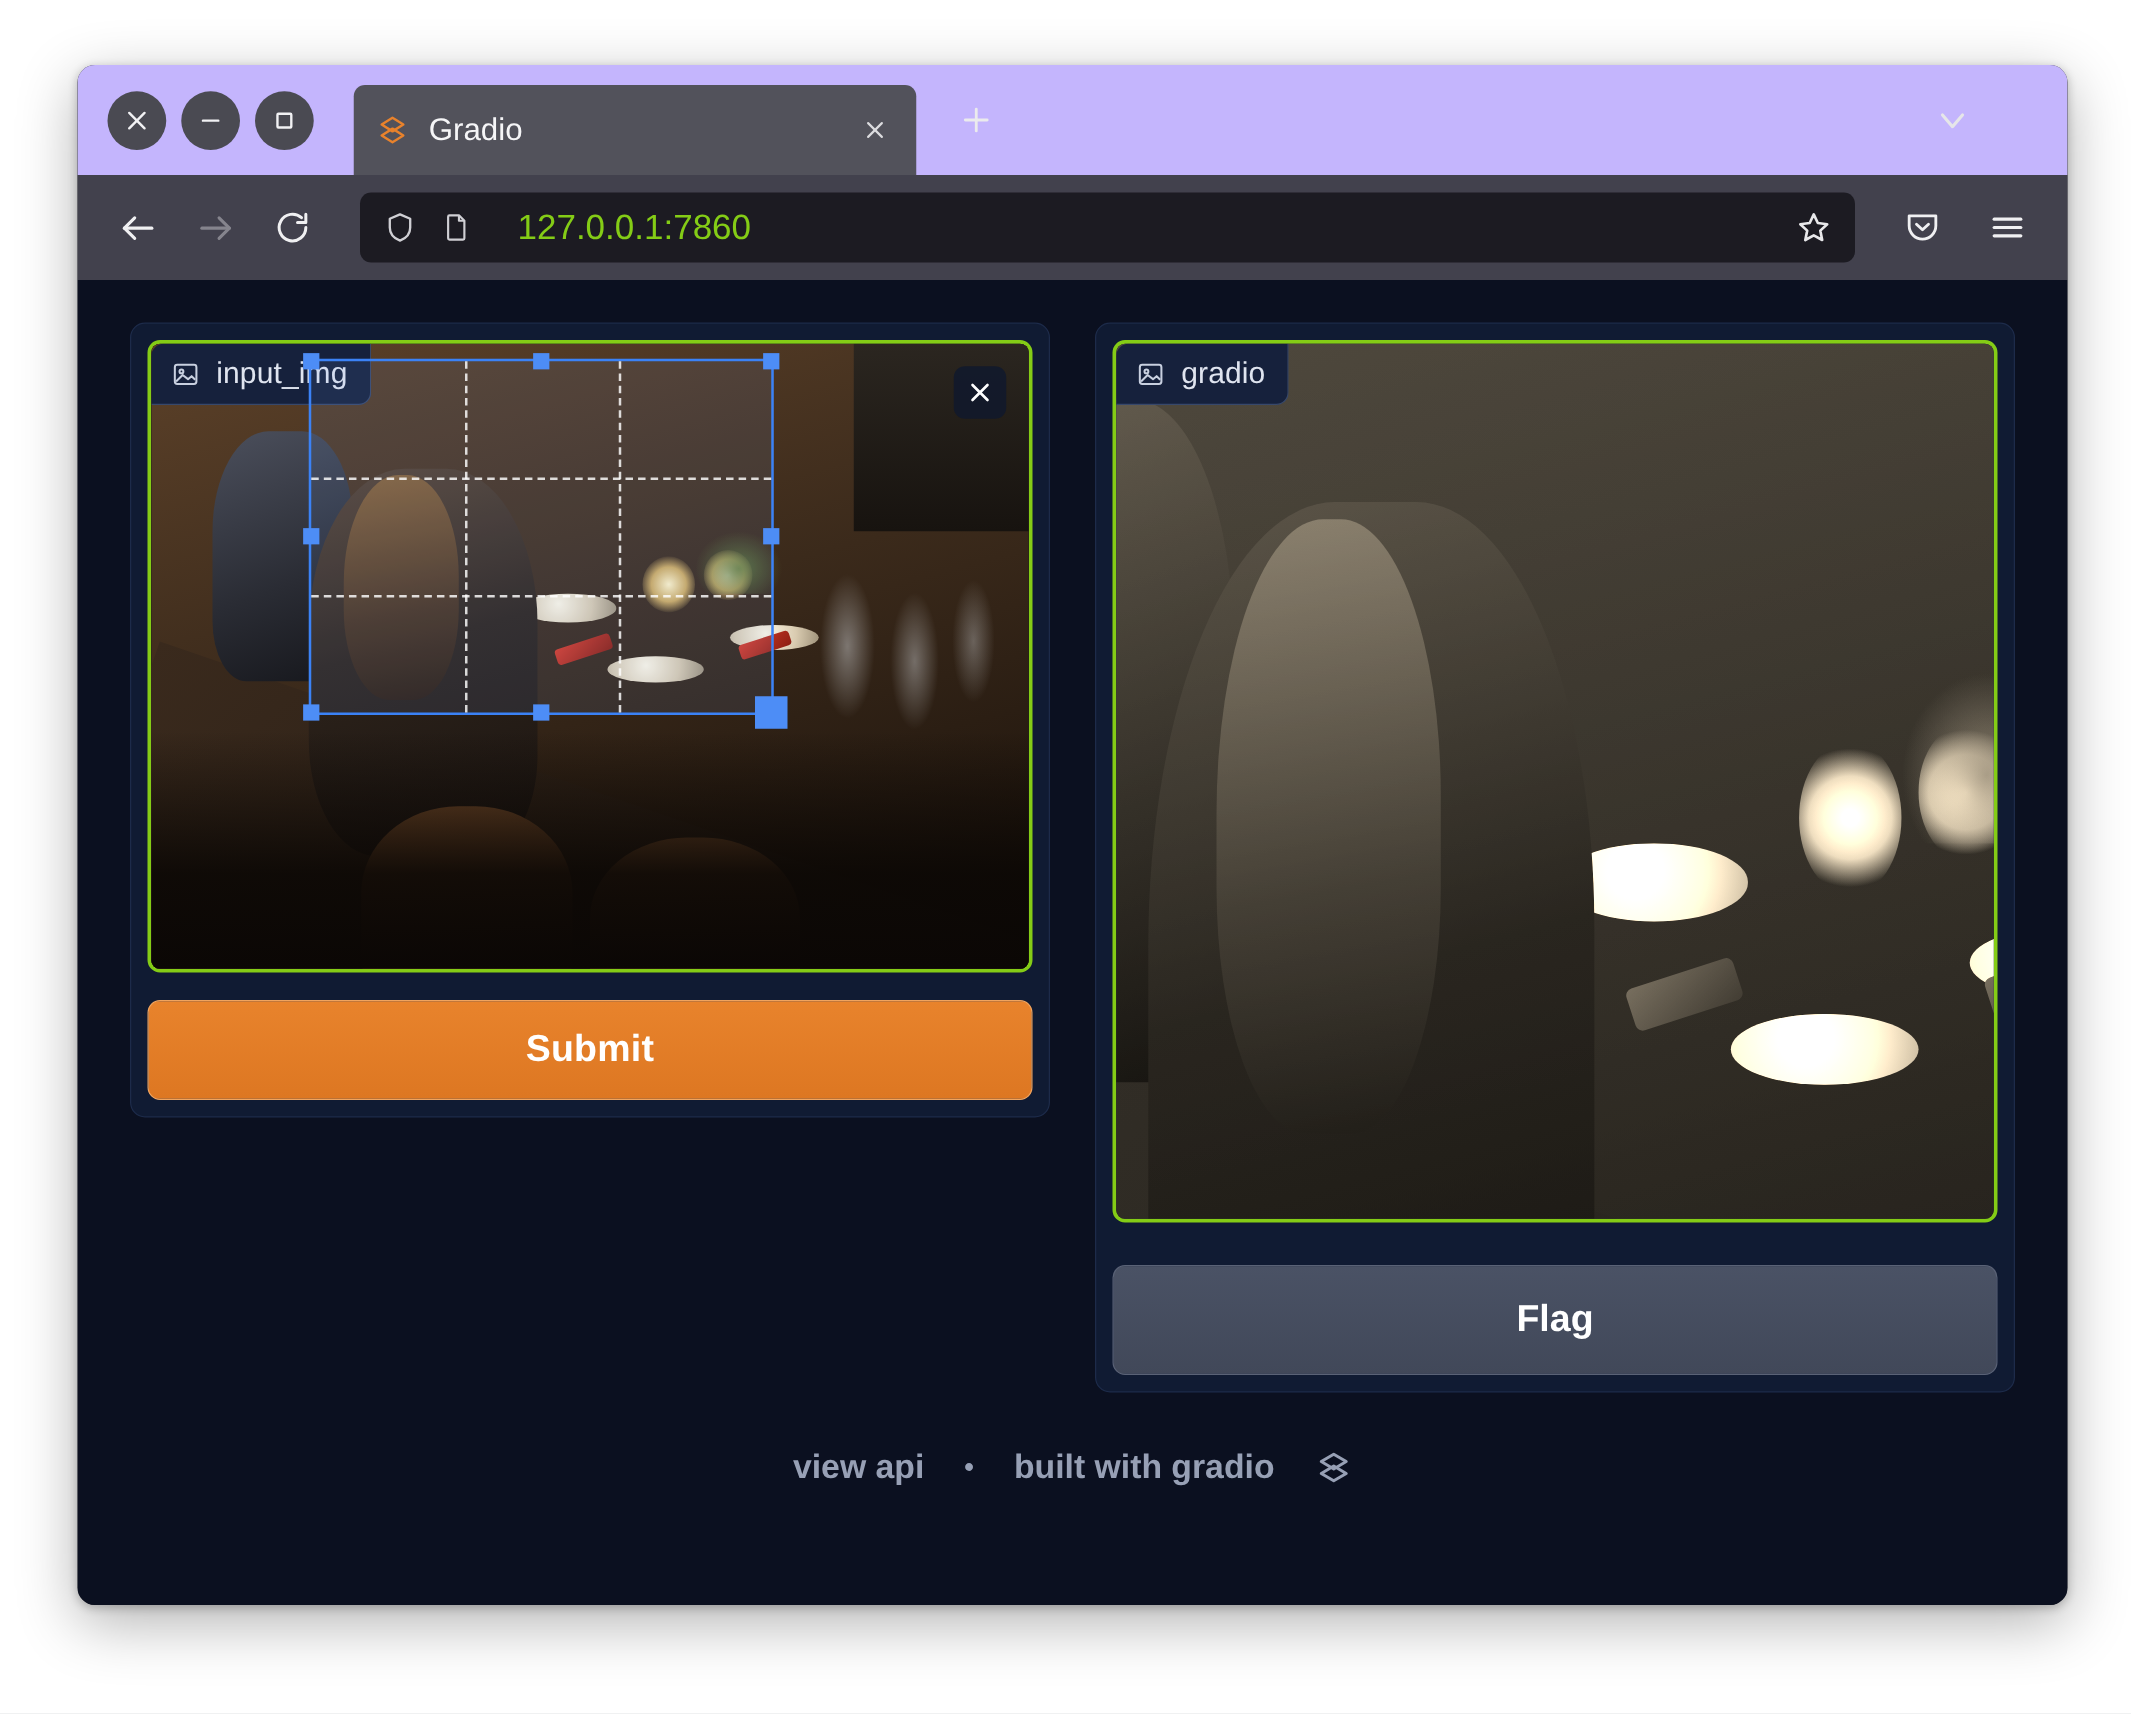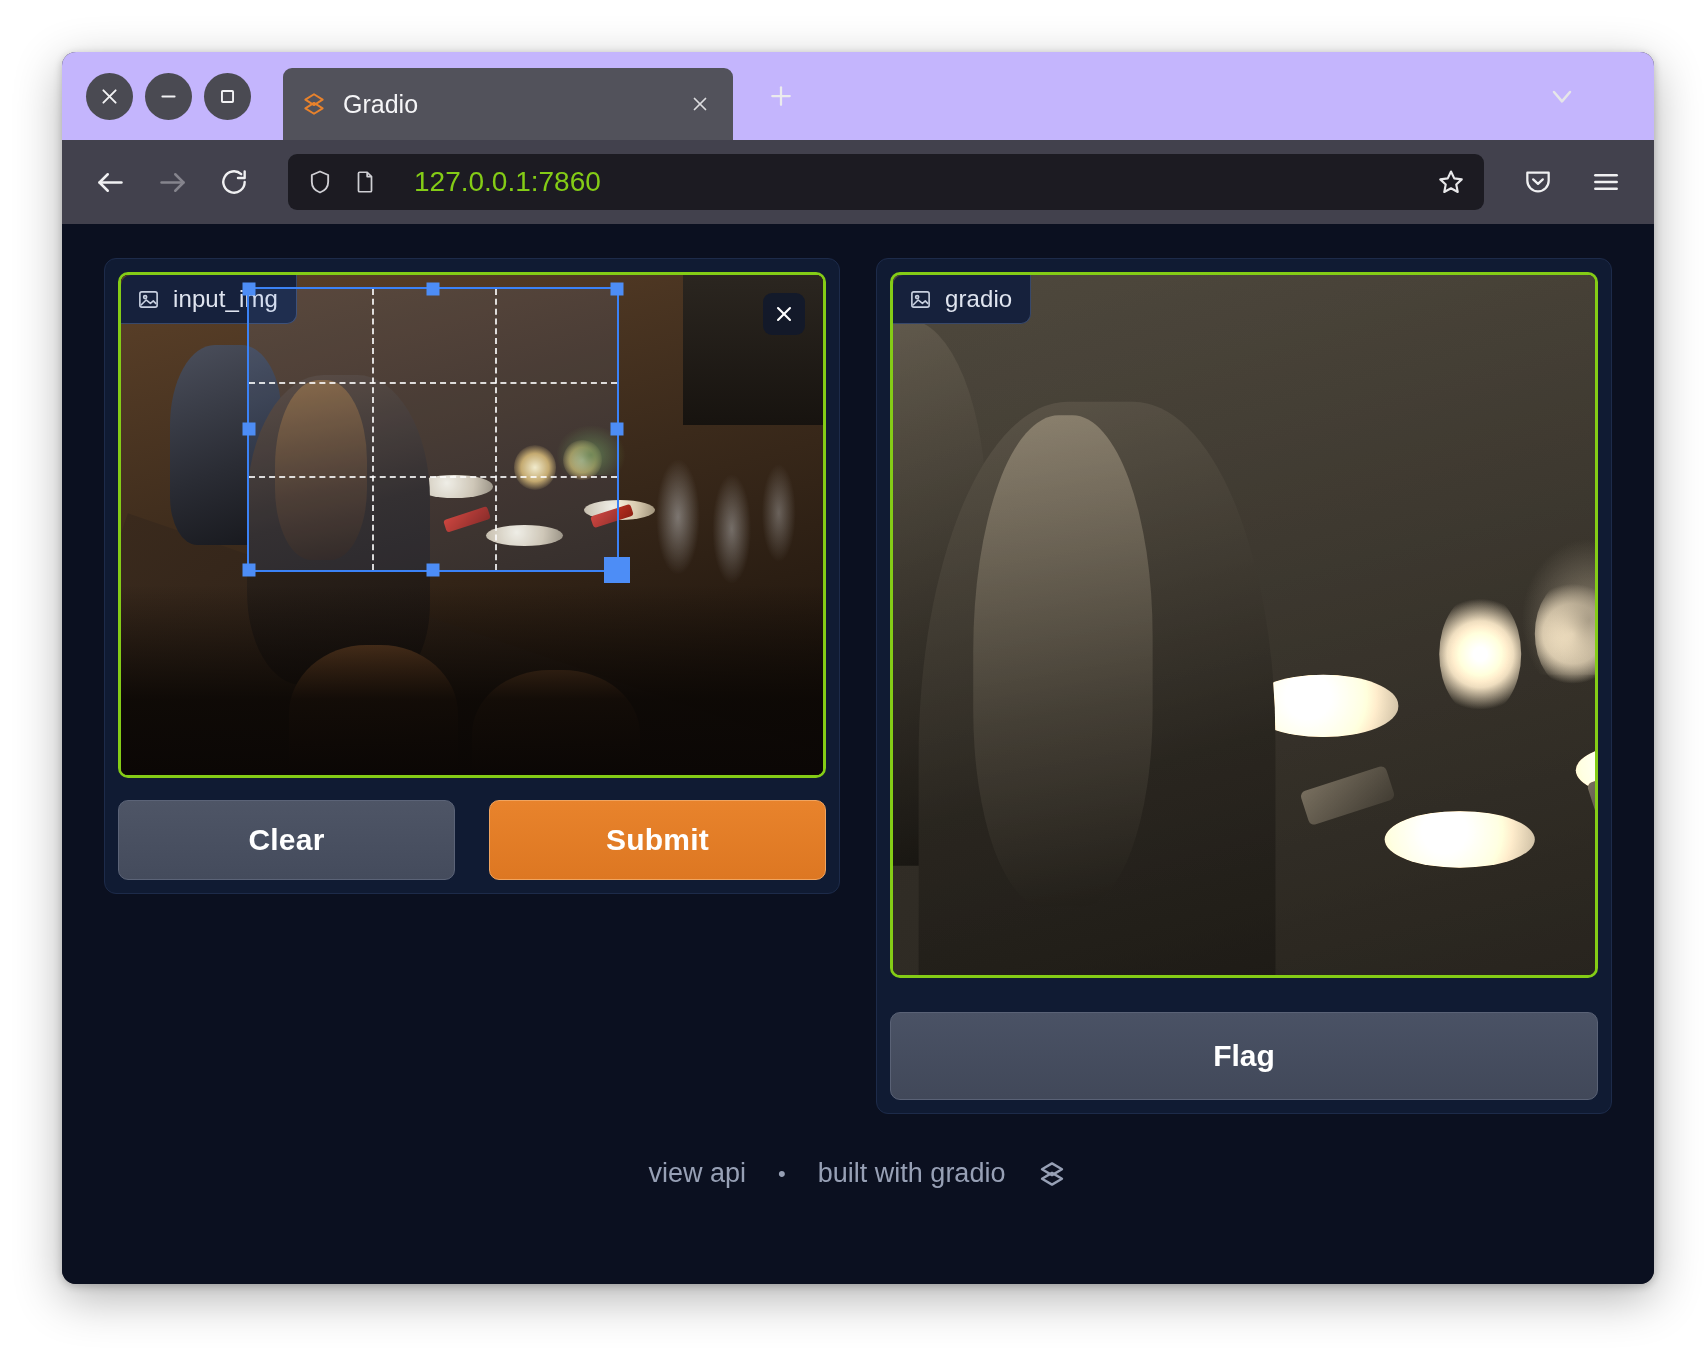--- a/index.html
+++ b/index.html
@@ -291,21 +291,21 @@
 
   
   .footer {
     margin-top: 44px;
     display:flex;
     align-items:center;
     justify-content:center;
     gap: 32px;
     color: #97a0b5;
     font-size: 27px;
-    font-weight: normal;
+    font-weight: bold;
   }
   .footer a { color:#97a0b5; text-decoration:none; cursor:pointer; }
   .footer .dot { font-size: 22px; }
   .footer .logo { display:flex; align-items:center; color:#97a0b5; }
 
   
   .scene { position:absolute; inset:0; background:#130d07; }
   .scene .bg-warm {
     position:absolute; inset:0;
     background:
@@ -579,21 +579,20 @@
 
               <div class="close-chip">
                 <svg width="24" height="24" viewBox="0 0 24 24" fill="none" stroke="currentColor" stroke-width="2.1" stroke-linecap="round">
                     <line x1="6" y1="6" x2="18" y2="18"></line>
                     <line x1="18" y1="6" x2="6" y2="18"></line>
                   </svg>
               </div>
             </div>
 
             <div class="btn-row">
-              <div class="btn btn-secondary">Clear</div>
               <div class="btn btn-primary">Submit</div>
             </div>
           </div>
         </div>
 
         <div class="col">
           <div class="panel">
 
             <div class="img-block" style="height:700px;">
               <div class="img-label">

